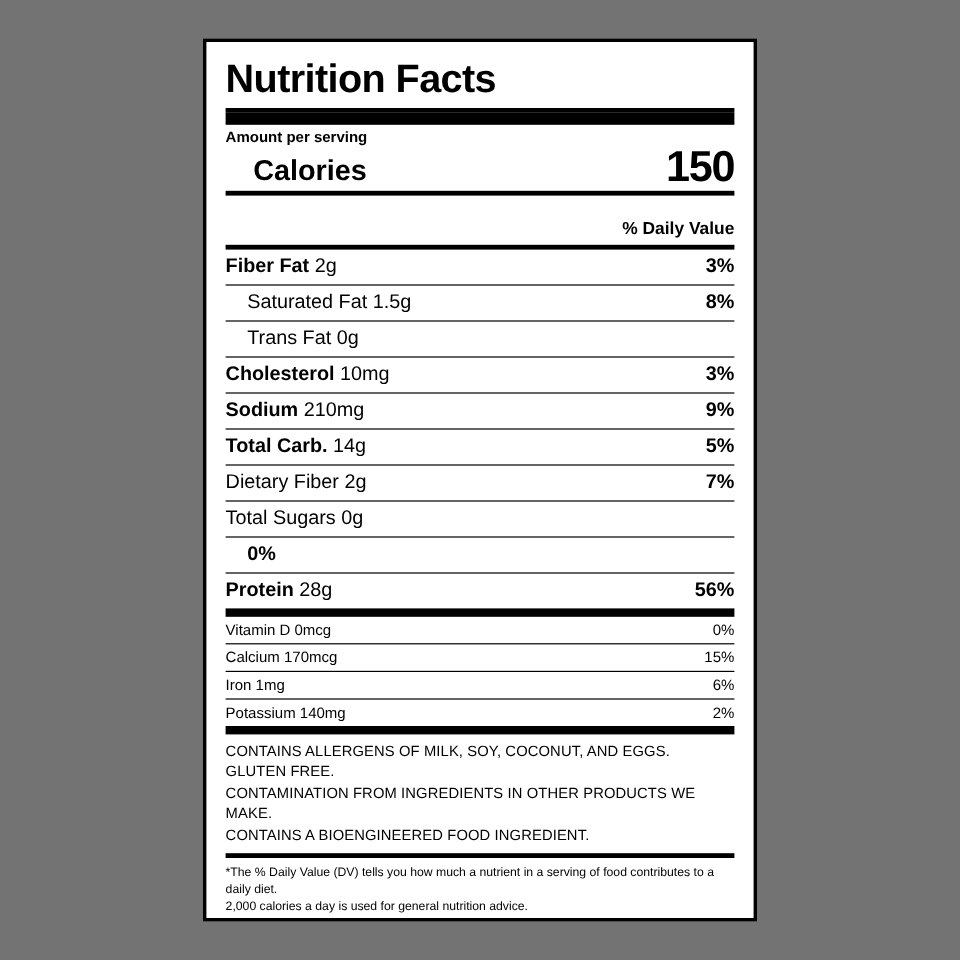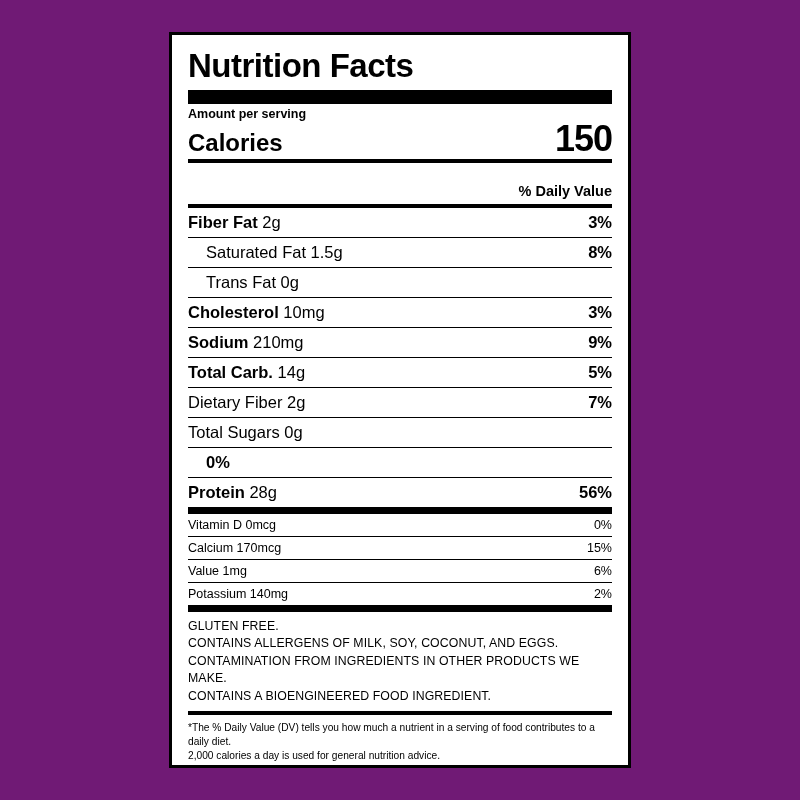--- a/index.html
+++ b/index.html
@@ -11,21 +11,21 @@
     width: 800px;
     height: 800px;
     font-family: "Liberation Sans", sans-serif;
     color: #000000;
     overflow: hidden;
   }
   .page {
     position: relative;
     width: 800px;
     height: 800px;
-    background: #701a75;
+    background: #737373;
   }
   .panel {
     position: absolute;
     left: 169px;
     top: 32px;
     width: 462px;
     height: 736px;
     border: 3px solid #000000;
     background: #ffffff;
     box-sizing: border-box;
@@ -84,20 +84,21 @@
   .cal-row {
     display: flex;
     justify-content: space-between;
     align-items: flex-end;
     padding-bottom: 4px;
   }
   .cal-word {
     font-size: 24px;
     font-weight: bold;
     line-height: 1;
+    margin-left: 23px;
   }
   .cal-num {
     font-size: 36px;
     font-weight: bold;
     line-height: 0.92;
     letter-spacing: -1px;
   }
 
   .dv-head {
     text-align: right;
@@ -228,35 +229,35 @@
             <span>Vitamin D 0mcg</span>
             <span class="pct">0%</span>
           </div>
           <div class="rule-thin"></div>
           <div class="vitamin">
             <span>Calcium 170mcg</span>
             <span class="pct">15%</span>
           </div>
           <div class="rule-thin"></div>
           <div class="vitamin">
-            <span>Value 1mg</span>
+            <span>Iron 1mg</span>
             <span class="pct">6%</span>
           </div>
           <div class="rule-thin"></div>
           <div class="vitamin">
             <span>Potassium 140mg</span>
             <span class="pct">2%</span>
           </div>
         </div>
 
       <div class="rule-heavy"></div>
 
       <div class="allergen" id="allergen-block">
+          <div>CONTAINS ALLERGENS OF MILK, SOY, COCONUT, AND EGGS.</div>
           <div>GLUTEN FREE.</div>
-          <div>CONTAINS ALLERGENS OF MILK, SOY, COCONUT, AND EGGS.</div>
           <div>CONTAMINATION FROM INGREDIENTS IN OTHER PRODUCTS WE MAKE.</div>
           <div>CONTAINS A BIOENGINEERED FOOD INGREDIENT.</div>
         </div>
 
       <div class="rule-med"></div>
 
       <div class="footnote" id="footnote-block">
           <div>*The % Daily Value (DV) tells you how much a nutrient in a serving of food contributes to a daily diet.</div>
           <div>2,000 calories a day is used for general nutrition advice.</div>
         </div>

